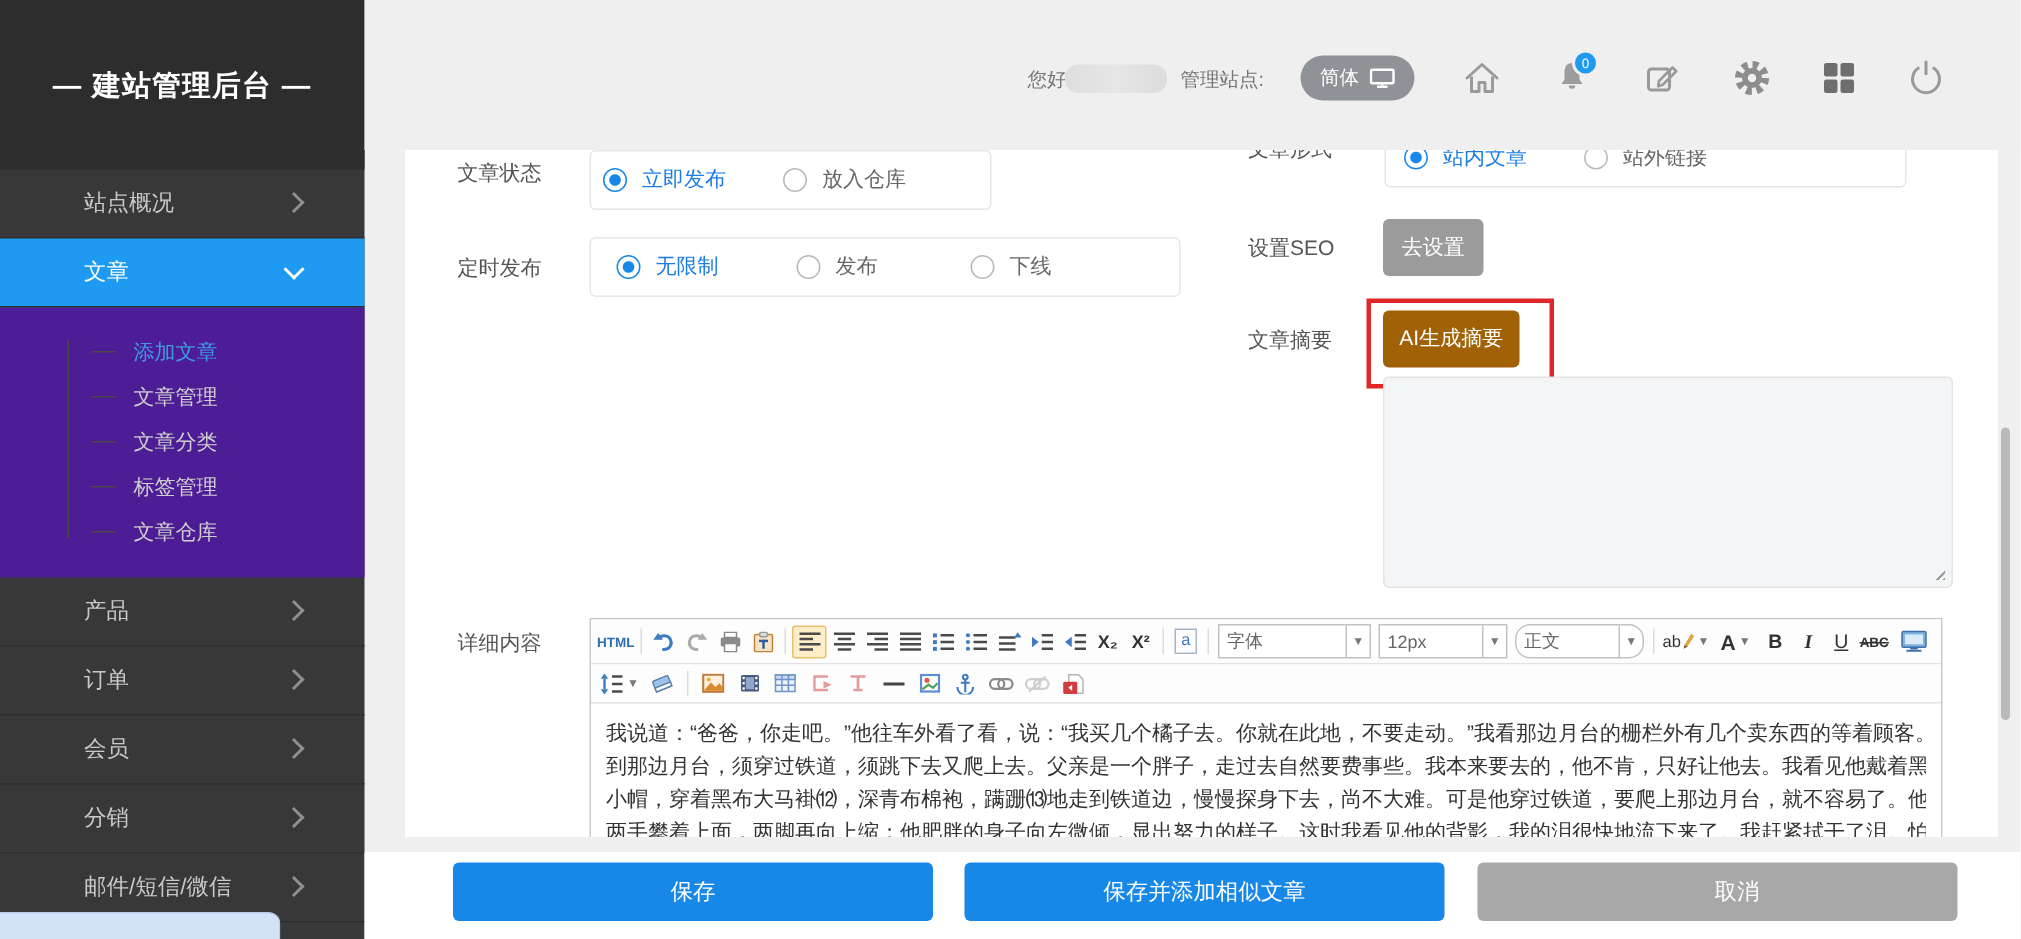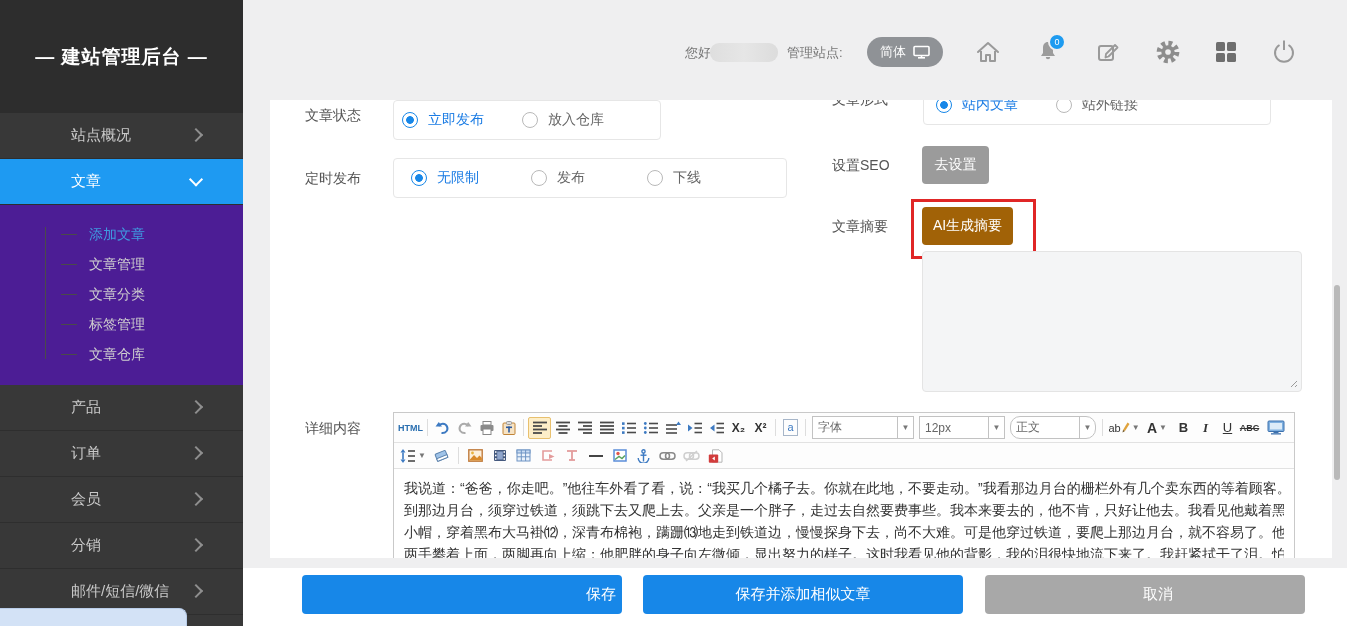--- a/index.html
+++ b/index.html
@@ -5,21 +5,21 @@
   html,body{margin:0;padding:0;}
   body{width:1347px;height:626px;overflow:hidden;background:#efeff0;
        font-family:"Liberation Sans","DejaVu Sans",sans-serif;}
   #app{position:relative;width:1347px;height:626px;}
 
   
   #sidebar{position:absolute;left:0;top:0;width:243px;height:626px;background:#383838;}
   #logo{height:113px;background:#2d2d2d;display:flex;align-items:center;justify-content:center;}
   #logo .t{color:#fff;font-size:19px;font-weight:bold;letter-spacing:1px;white-space:nowrap;}
   .m-item{position:relative;height:45px;border-bottom:1px solid #2e2e2e;display:flex;align-items:center;
-          padding-left:71px;color:#c9c9c9;font-size:15px;cursor:pointer;}
+          padding-left:56px;color:#c9c9c9;font-size:15px;cursor:pointer;}
   .m-item .chev{position:absolute;right:42px;top:50%;width:8px;height:8px;border-right:2px solid #8f8f8f;
           border-bottom:2px solid #8f8f8f;transform:translateY(-60%) rotate(-45deg);}
   .m-item.active{background:#1e9af2;color:#fff;}
   .m-item.active .chev{border-color:#fff;transform:translateY(-75%) rotate(45deg);}
   #submenu{position:relative;background:#4c1d95;padding:14px 0 16px 16px;}
   #submenu .vline{position:absolute;left:45px;top:22px;bottom:26px;width:1px;background:#4a4a4a;}
   .s-item{position:relative;height:30px;line-height:30px;padding-left:73px;font-size:14px;color:#cfcfcf;cursor:pointer;}
   .s-item::before{content:"";position:absolute;left:45px;top:15px;width:16px;height:1px;background:#4a4a4a;}
   .s-item.active{color:#3f9be0;}
   #mini-tip{position:absolute;left:0;bottom:0;width:186px;height:17px;background:#d3e2f6;
@@ -80,21 +80,21 @@
   #charbox{color:#3d7ac2;border:1px solid #a7b6c9;font-size:11px;padding:0 3px;height:15px;line-height:15px;}
   .ital{font-style:italic;font-family:"Liberation Serif","DejaVu Serif",serif;}
   .und{text-decoration:underline;}
   .strike{text-decoration:line-through;font-size:9px;}
   #content-area{padding:8px 10px;font-size:14px;line-height:22px;color:#333;outline:none;}
   #content-area div{white-space:nowrap;overflow:hidden;}
 
   
   #footer{position:absolute;left:243px;top:568px;width:1104px;height:58px;background:#fff;}
   .foot-btn{position:absolute;top:7px;width:320px;height:39px;font-size:15px;}
-  #save-b{left:59px;background:#1787e8;text-align:right;}
+  #save-b{left:59px;background:#1787e8;}
   #save-add-b{left:400px;background:#1787e8;}
   #cancel-b{left:742px;background:#a8a8a8;padding-left:32px;}
 
   
   #scroll-thumb{position:absolute;left:1334px;top:285px;width:6px;height:195px;border-radius:3px;
                 background:#b9b9b9;cursor:pointer;}
 </style>
 </head>
 <body>
 

